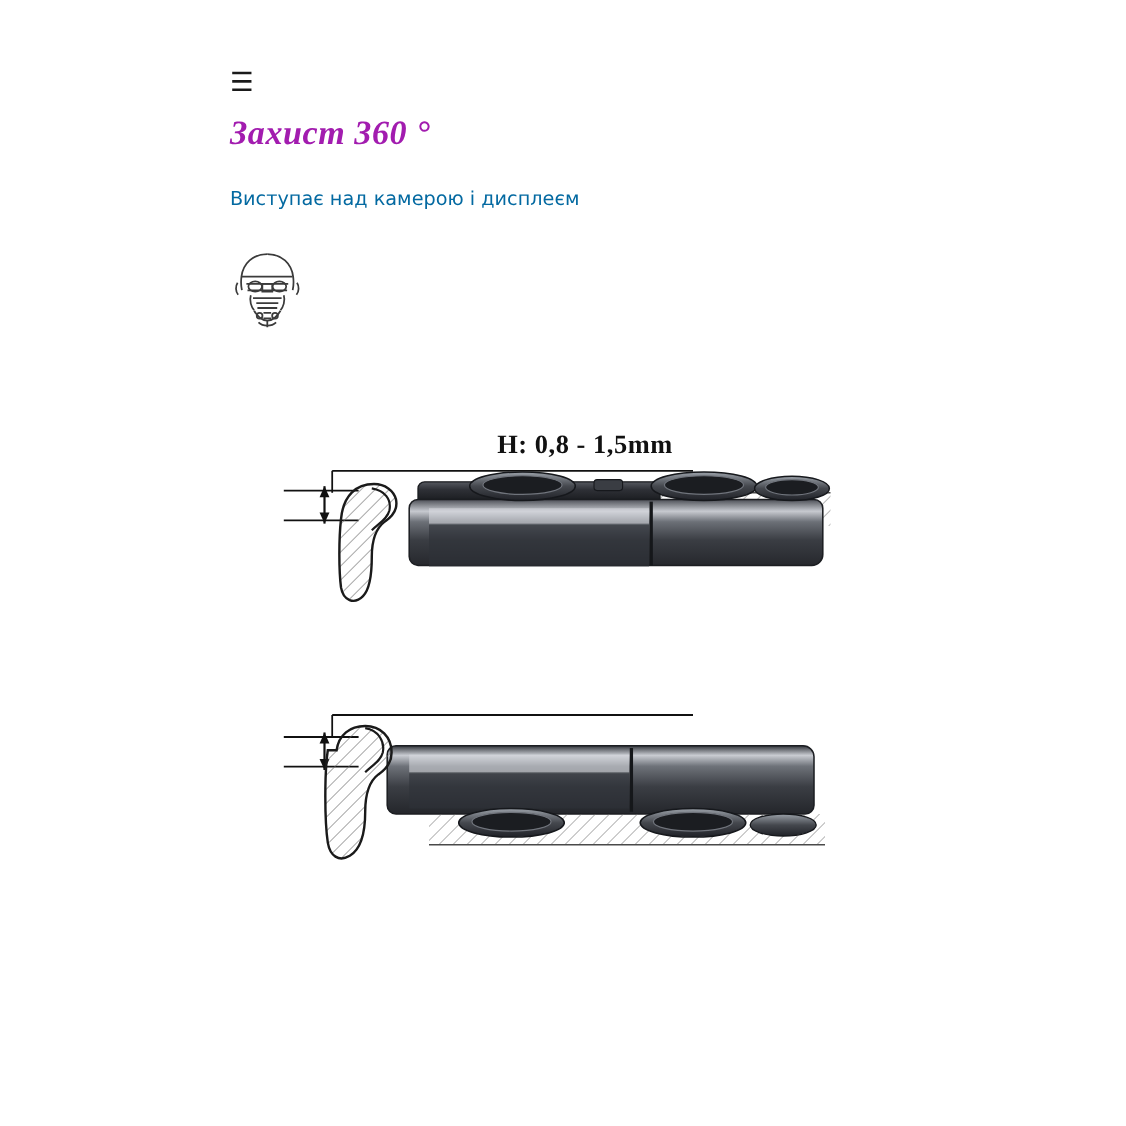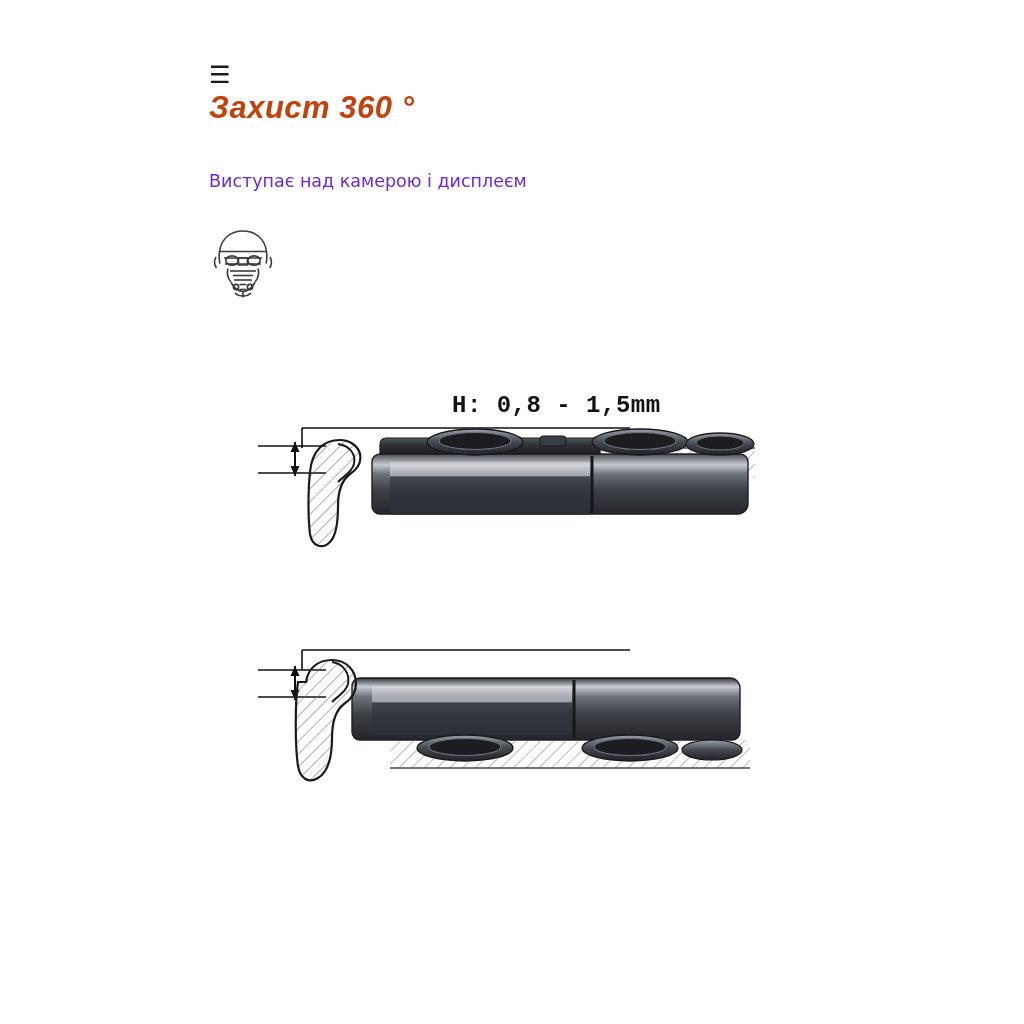--- a/index.html
+++ b/index.html
@@ -29,38 +29,38 @@
     height: 26px;
     color: #1a1a1a;
     font-size: 24px;
     line-height: 26px;
     font-family: "DejaVu Sans", sans-serif;
   }
 
   .title {
     position: absolute;
     left: 209px;
-    top: 90px;
-    font-family: Liberation Sans, sans-serif;
+    top: 103px;
+    font-family: Liberation Serif, serif;
     font-size: 31px;
     font-weight: 700;
     font-style: italic;
     letter-spacing: 0.5px;
-    color: #c2410c;
+    color: #a21caf;
     white-space: nowrap;
   }
 
   .subtitle {
     position: absolute;
     left: 209px;
     top: 171px;
     font-family: "DejaVu Sans", sans-serif;
     font-size: 17.5px;
     font-weight: 400;
-    color: #6d28d9;
+    color: #0369a1;
     white-space: nowrap;
   }
 
   .brand-logo {
     position: absolute;
     left: 203px;
     top: 227px;
     width: 80px;
     height: 78px;
   }
@@ -77,21 +77,21 @@
   }
   #diagram-bottom {
     left: 240px;
     top: 608px;
     width: 560px;
     height: 235px;
   }
 
   .dim-label {
     position: absolute;
-    font-family: Liberation Mono, monospace;
+    font-family: Liberation Serif, serif;
     font-size: 24px;
     font-weight: 700;
     color: #111111;
     letter-spacing: 0.5px;
     white-space: nowrap;
   }
   #label-top {
     left: 452px;
     top: 392px;
   }

